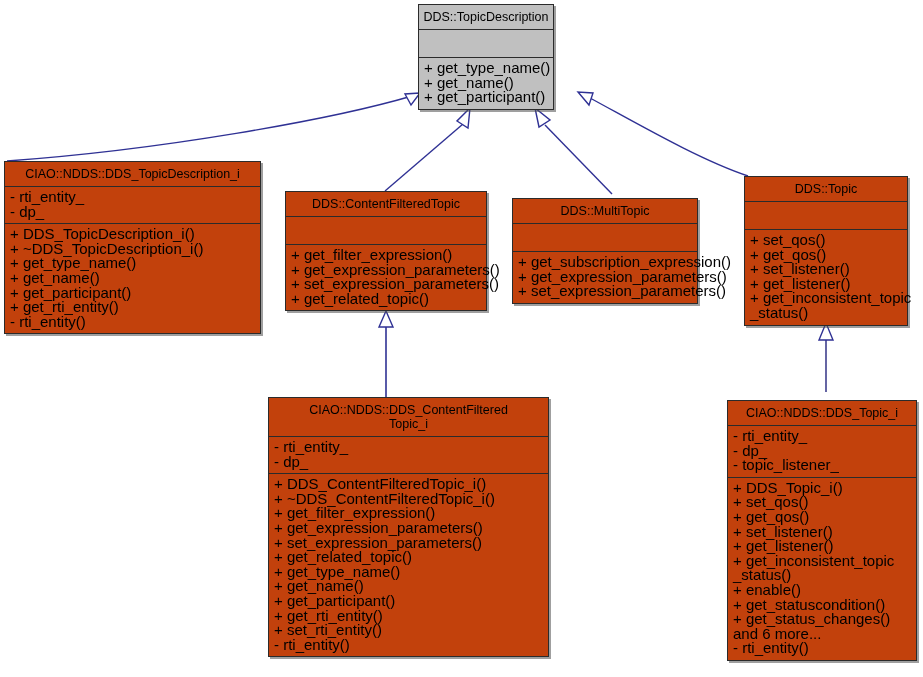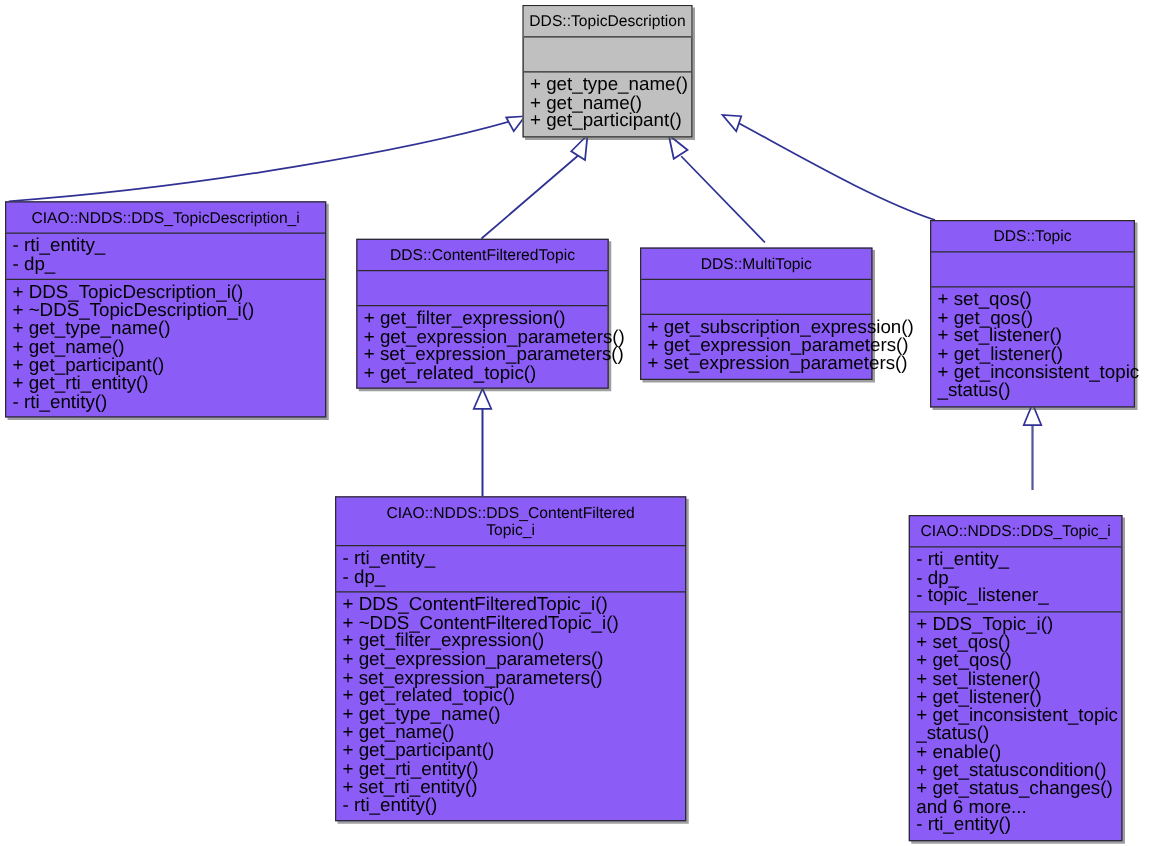--- a/index.html
+++ b/index.html
@@ -20,21 +20,21 @@
     left: 0;
     top: 0;
     width: 923px;
     height: 677px;
     pointer-events: none;
   }
   .node {
     position: absolute;
     box-sizing: border-box;
     border: 1px solid #2b2b2b;
-    background: #8b5cf6;
+    background: #c2410c;
     box-shadow: 2px 2px 0 rgba(80,80,80,0.55);
   }
   .node.shaded > .title {
     background: #c0c0c0;
   }
   .node.shaded {
     background: #c0c0c0;
   }
   .title {
     text-align: center;
@@ -178,21 +178,21 @@
       <div class="row">+ get_related_topic()</div>
       <div class="row">+ get_type_name()</div>
       <div class="row">+ get_name()</div>
       <div class="row">+ get_participant()</div>
       <div class="row">+ get_rti_entity()</div>
       <div class="row">+ set_rti_entity()</div>
       <div class="row">- rti_entity()</div>
     </div>
   </div>
 
-  <div class="node" style="left:727px; top:412px; width:171px;">
+  <div class="node" style="left:727px; top:400px; width:190px;">
     <div class="title">CIAO::NDDS::DDS_Topic_i</div>
     <div class="attrs">
       <div class="row">- rti_entity_</div>
       <div class="row">- dp_</div>
       <div class="row">- topic_listener_</div>
     </div>
     <div class="ops">
       <div class="row">+ DDS_Topic_i()</div>
       <div class="row">+ set_qos()</div>
       <div class="row">+ get_qos()</div>

